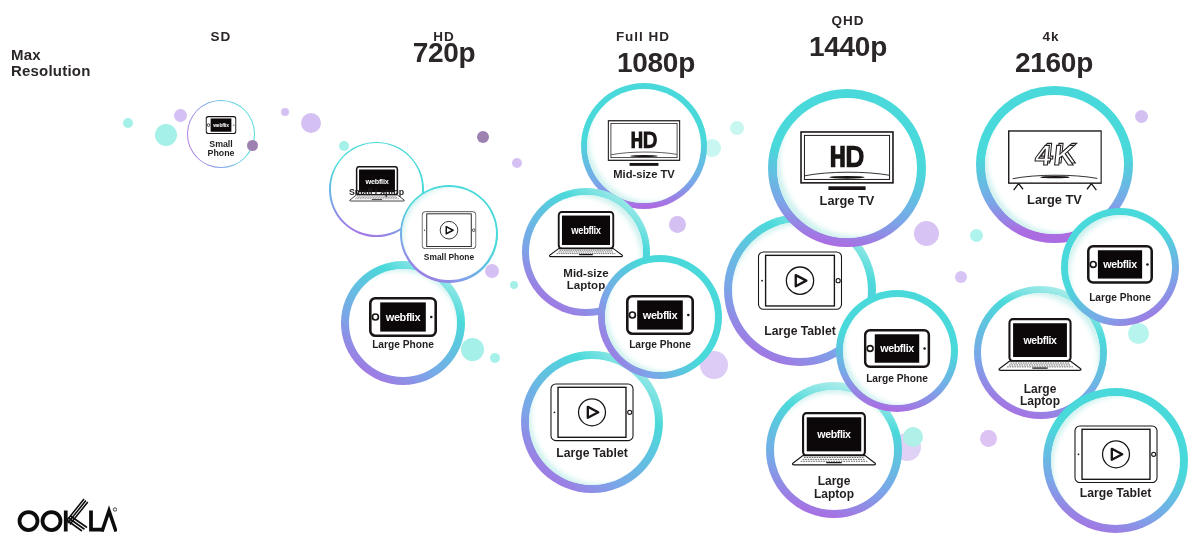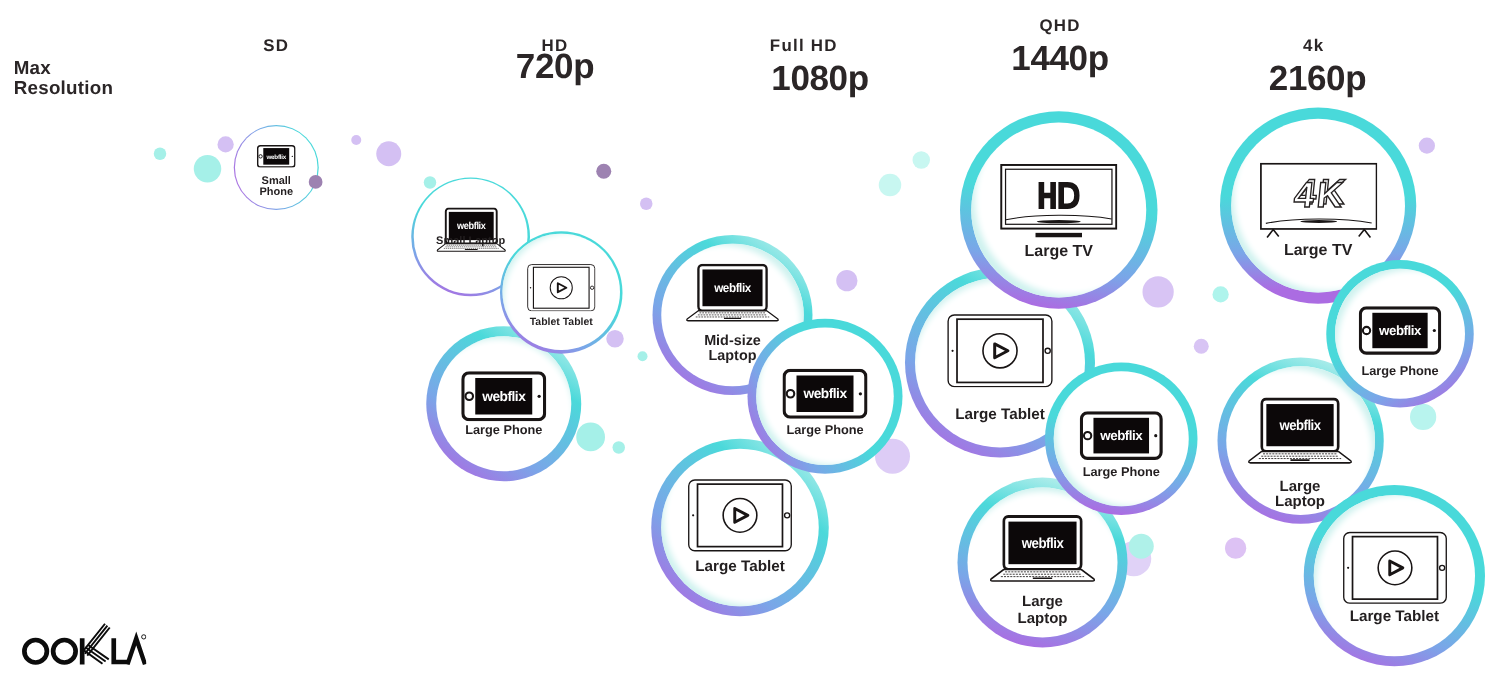--- a/index.html
+++ b/index.html
@@ -90,23 +90,37 @@
 
 <div class="bub" style="left:400px;top:184.5px;width:98px;height:98px;--bw:2.4px;background:linear-gradient(210deg,#49d9da 44%,#7aa6e8 72%,#ab6ce2 93%);--ish:inset 7px 5px 5px -6px #cfF2ef">
 <svg style="top:26.5px" width="55" height="38.4" viewBox="0 0 86 60">
 <rect x="1" y="1" width="84" height="58" rx="5" fill="#fff" stroke="#191515" stroke-width="1.1"></rect>
 <rect x="8.2" y="4.4" width="69.6" height="51.2" fill="#fff" stroke="#191515" stroke-width="1.4"></rect>
 <circle cx="43" cy="30" r="13.8" fill="none" stroke="#191515" stroke-width="1.3"></circle>
 <path d="M38.7,24.4 L49.4,30 L38.7,35.6 Z" fill="#fff" stroke="#191515" stroke-width="2.4" stroke-linejoin="round"></path>
 <circle cx="4.6" cy="30" r="0.9" fill="#191515"></circle>
 <circle cx="81.6" cy="30" r="2.1" fill="#fff" stroke="#191515" stroke-width="1.1"></circle>
       </svg>
-<div class="lb" style="top:68.7px;font-size:8.4px">Tablet Tablet</div>
-</div>
-
+<div class="lb" style="top:68.7px;font-size:8.4px">Small Phone</div>
+</div>
+
+<div class="bub" style="left:581px;top:83px;width:126px;height:126px;--bw:6px;background:linear-gradient(180deg,#49d9da 45%,#7aa6e8 80%,#ab6ce2 98%);--ish:inset 8px -7px 5px -6px #cfF2ef">
+<svg style="top:37.1px" width="73" height="46.4" viewBox="0 0 96 61">
+<rect x="1" y="1" width="94" height="52" fill="#fff" stroke="#191515" stroke-width="1.6"></rect>
+<rect x="4.5" y="4.5" width="87" height="45" fill="none" stroke="#191515" stroke-width="1"></rect>
+<g transform="translate(31.5,15)" fill="#191515">
+          <path d="M0,0 h4.6 v8.75 h5 v-8.75 h4.6 v22 h-4.6 v-8.75 h-5 v8.75 h-4.6 Z"></path>
+          <path fill-rule="evenodd" d="M16.2,0 h7.3 q10,0 10,11 q0,11 -10,11 h-7.3 Z M20.8,4.5 h2.7 q5.6,0 5.6,6.5 q0,6.5 -5.6,6.5 h-2.7 Z"></path>
+        </g>
+<path d="M4.8,45.8 C28,41 68,41 91.2,45.2" fill="none" stroke="#191515" stroke-width="0.9"></path>
+<ellipse cx="48" cy="47.3" rx="18" ry="1.4" fill="#191515"></ellipse>
+<rect x="29" y="56.5" width="38" height="3.8" fill="#191515"></rect>
+      </svg>
+<div class="lb" style="top:86.2px;font-size:11.2px">Mid-size TV</div>
+</div>
 
 <div class="bub" style="left:522px;top:188px;width:128px;height:128px;--bw:7px;background:linear-gradient(215deg,#c9f2ef 4%,#4bd9da 30%,#7aa6e8 66%,#ab6ce2 92%);--ish:inset -8px 7px 5px -6px #cfF2ef">
 <svg style="top:22.8px" width="75" height="47.5" viewBox="0 0 88 52" preserveAspectRatio="none">
 <rect x="12" y="1.1" width="64" height="40" rx="3.6" fill="#fff" stroke="#191515" stroke-width="2.2"></rect>
 <rect x="15.8" y="5" width="56.4" height="32.2" fill="#0c0809"></rect>
 <text x="44" y="25" font-size="11" font-weight="bold" fill="#fff" text-anchor="middle" letter-spacing="-0.4">webflix</text>
 <path d="M11.9,41.2 L76.1,41.2 L86.6,48.4 Q87.6,49.9 85.4,49.9 L2.6,49.9 Q0.4,49.9 1.4,48.4 Z" fill="#fff" stroke="#191515" stroke-width="1.2" stroke-linejoin="round"></path>
 <path d="M13,43 L75,43 M11.5,44.8 L76.5,44.8 M9.5,46.6 L78.5,46.6" stroke="#191515" stroke-width="0.65" stroke-dasharray="1.7 0.9" fill="none"></path>
 <path d="M36,47.8 L52,47.8" stroke="#191515" stroke-width="1.2"></path>
       </svg>

